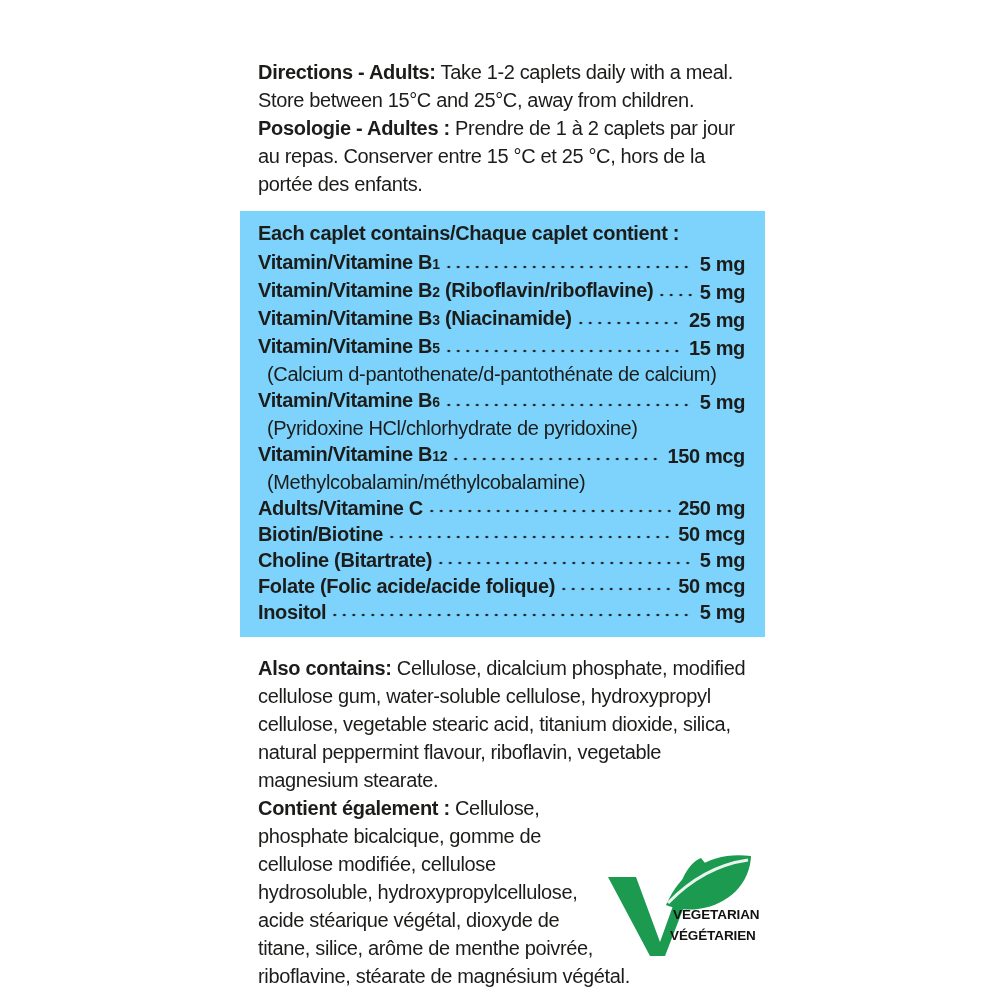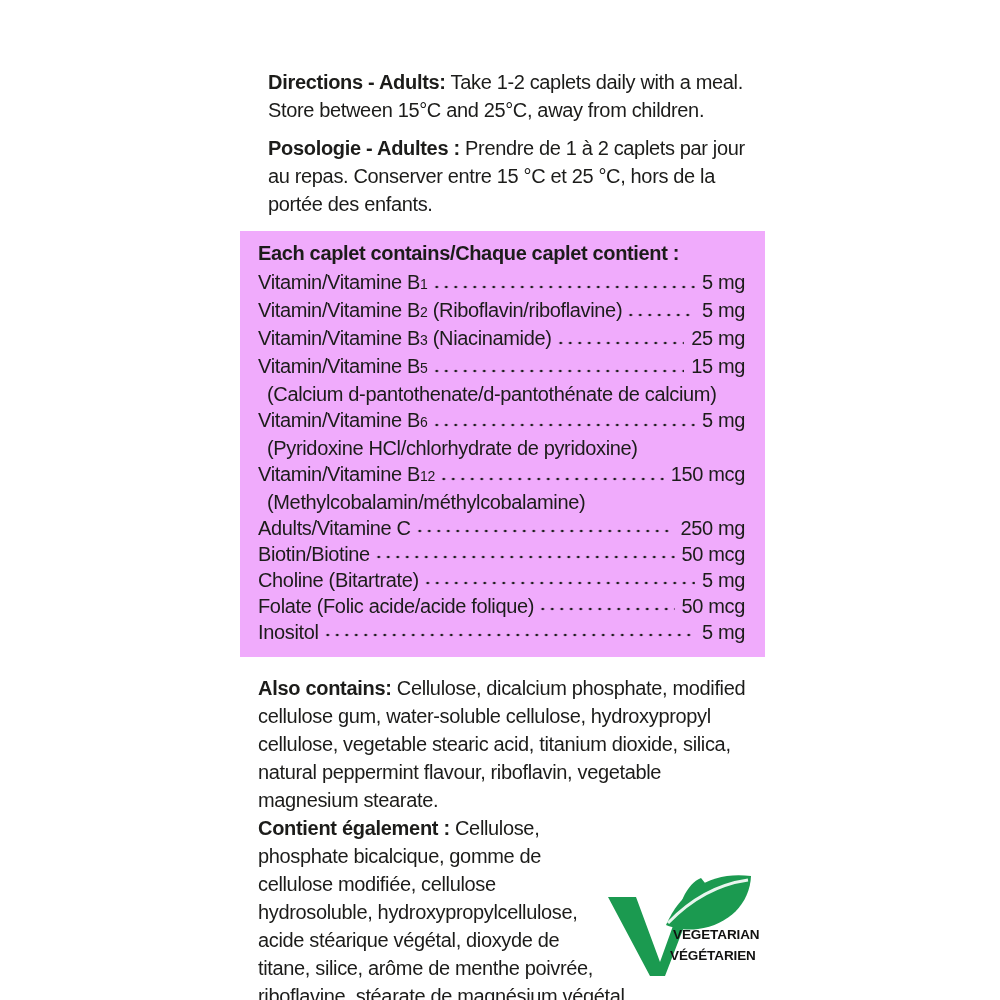--- a/index.html
+++ b/index.html
@@ -13,44 +13,45 @@
   }
   .content {
     position:absolute;
     left:258px; top:58px;
     width:502px;
   }
   .para {
     font-size:20px;
     line-height:28px;
     letter-spacing:-0.35px;
-    margin:10px;
+    margin:0;
   }
   .para b { letter-spacing:-0.3px; }
   
   .panel {
     box-sizing:border-box;
     width:525px;
     margin:13px 0 17px -18px;
     padding:9px 20px 12px 18px;
-    background:#f0abfc;
+    background:#7dd3fc;
   }
   .panel-header {
     font-size:20px;
     font-weight:bold;
     line-height:27px;
     letter-spacing:-0.35px;
     margin:0 0 2px 0;
   }
   .ing-row {
     display:flex;
-    align-items:flex-start;
+    align-items:flex-end;
     font-size:20px;
     line-height:26px;
     letter-spacing:-0.35px;
+    font-weight:bold;
   }
   .ing-name { white-space:nowrap; }
   .ing-name .sub {
     font-size:0.70em;
     letter-spacing:-0.2px;
   }
   .leader {
     flex:1 1 auto;
     min-width:12px;
     align-self:stretch;

